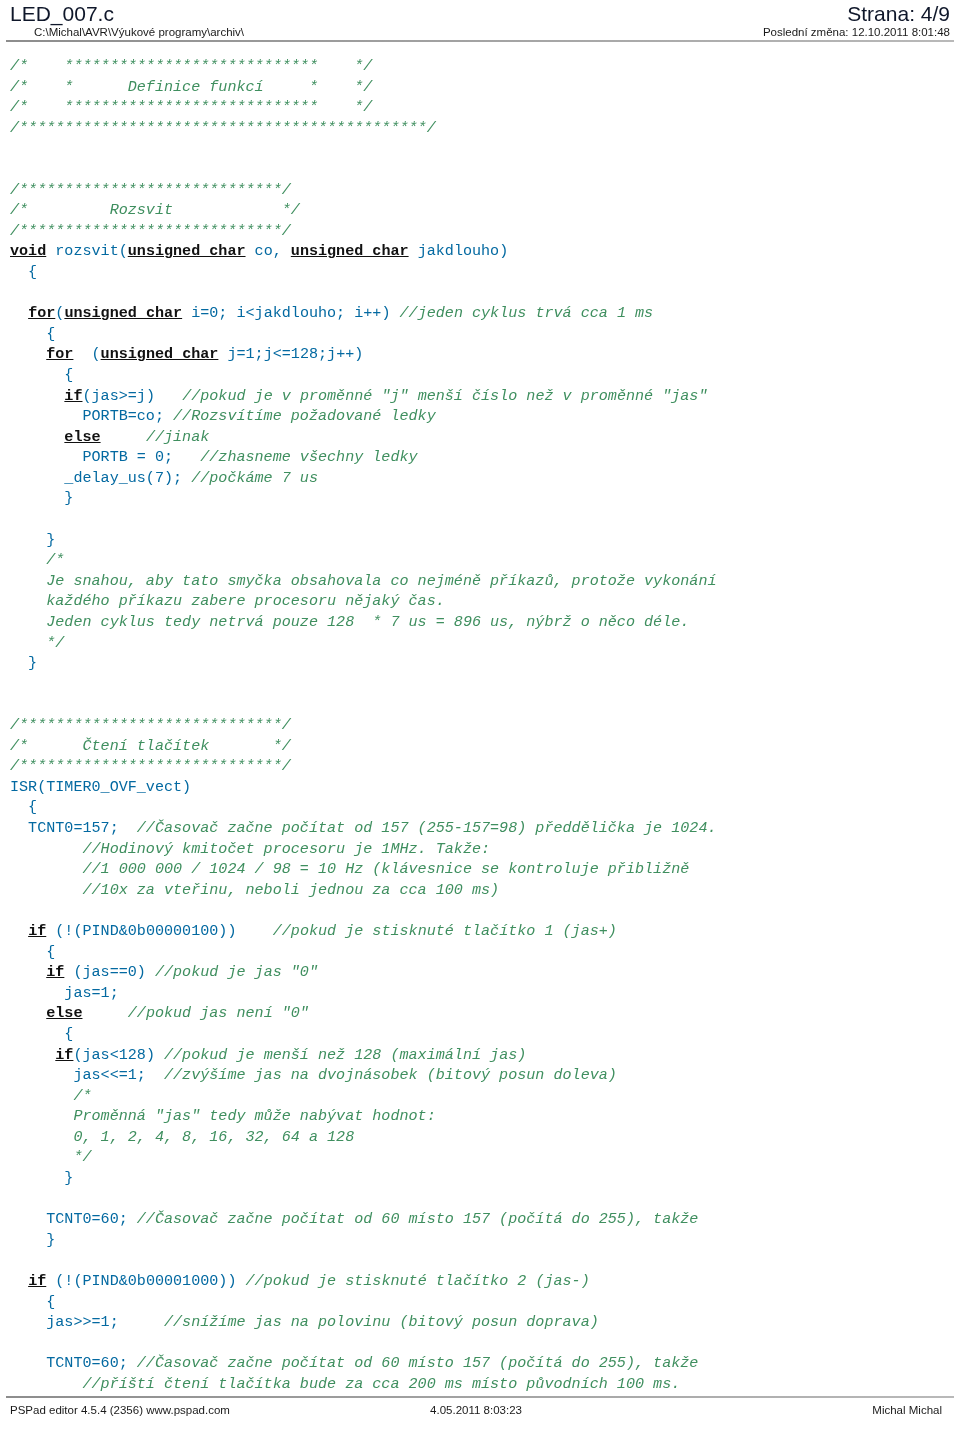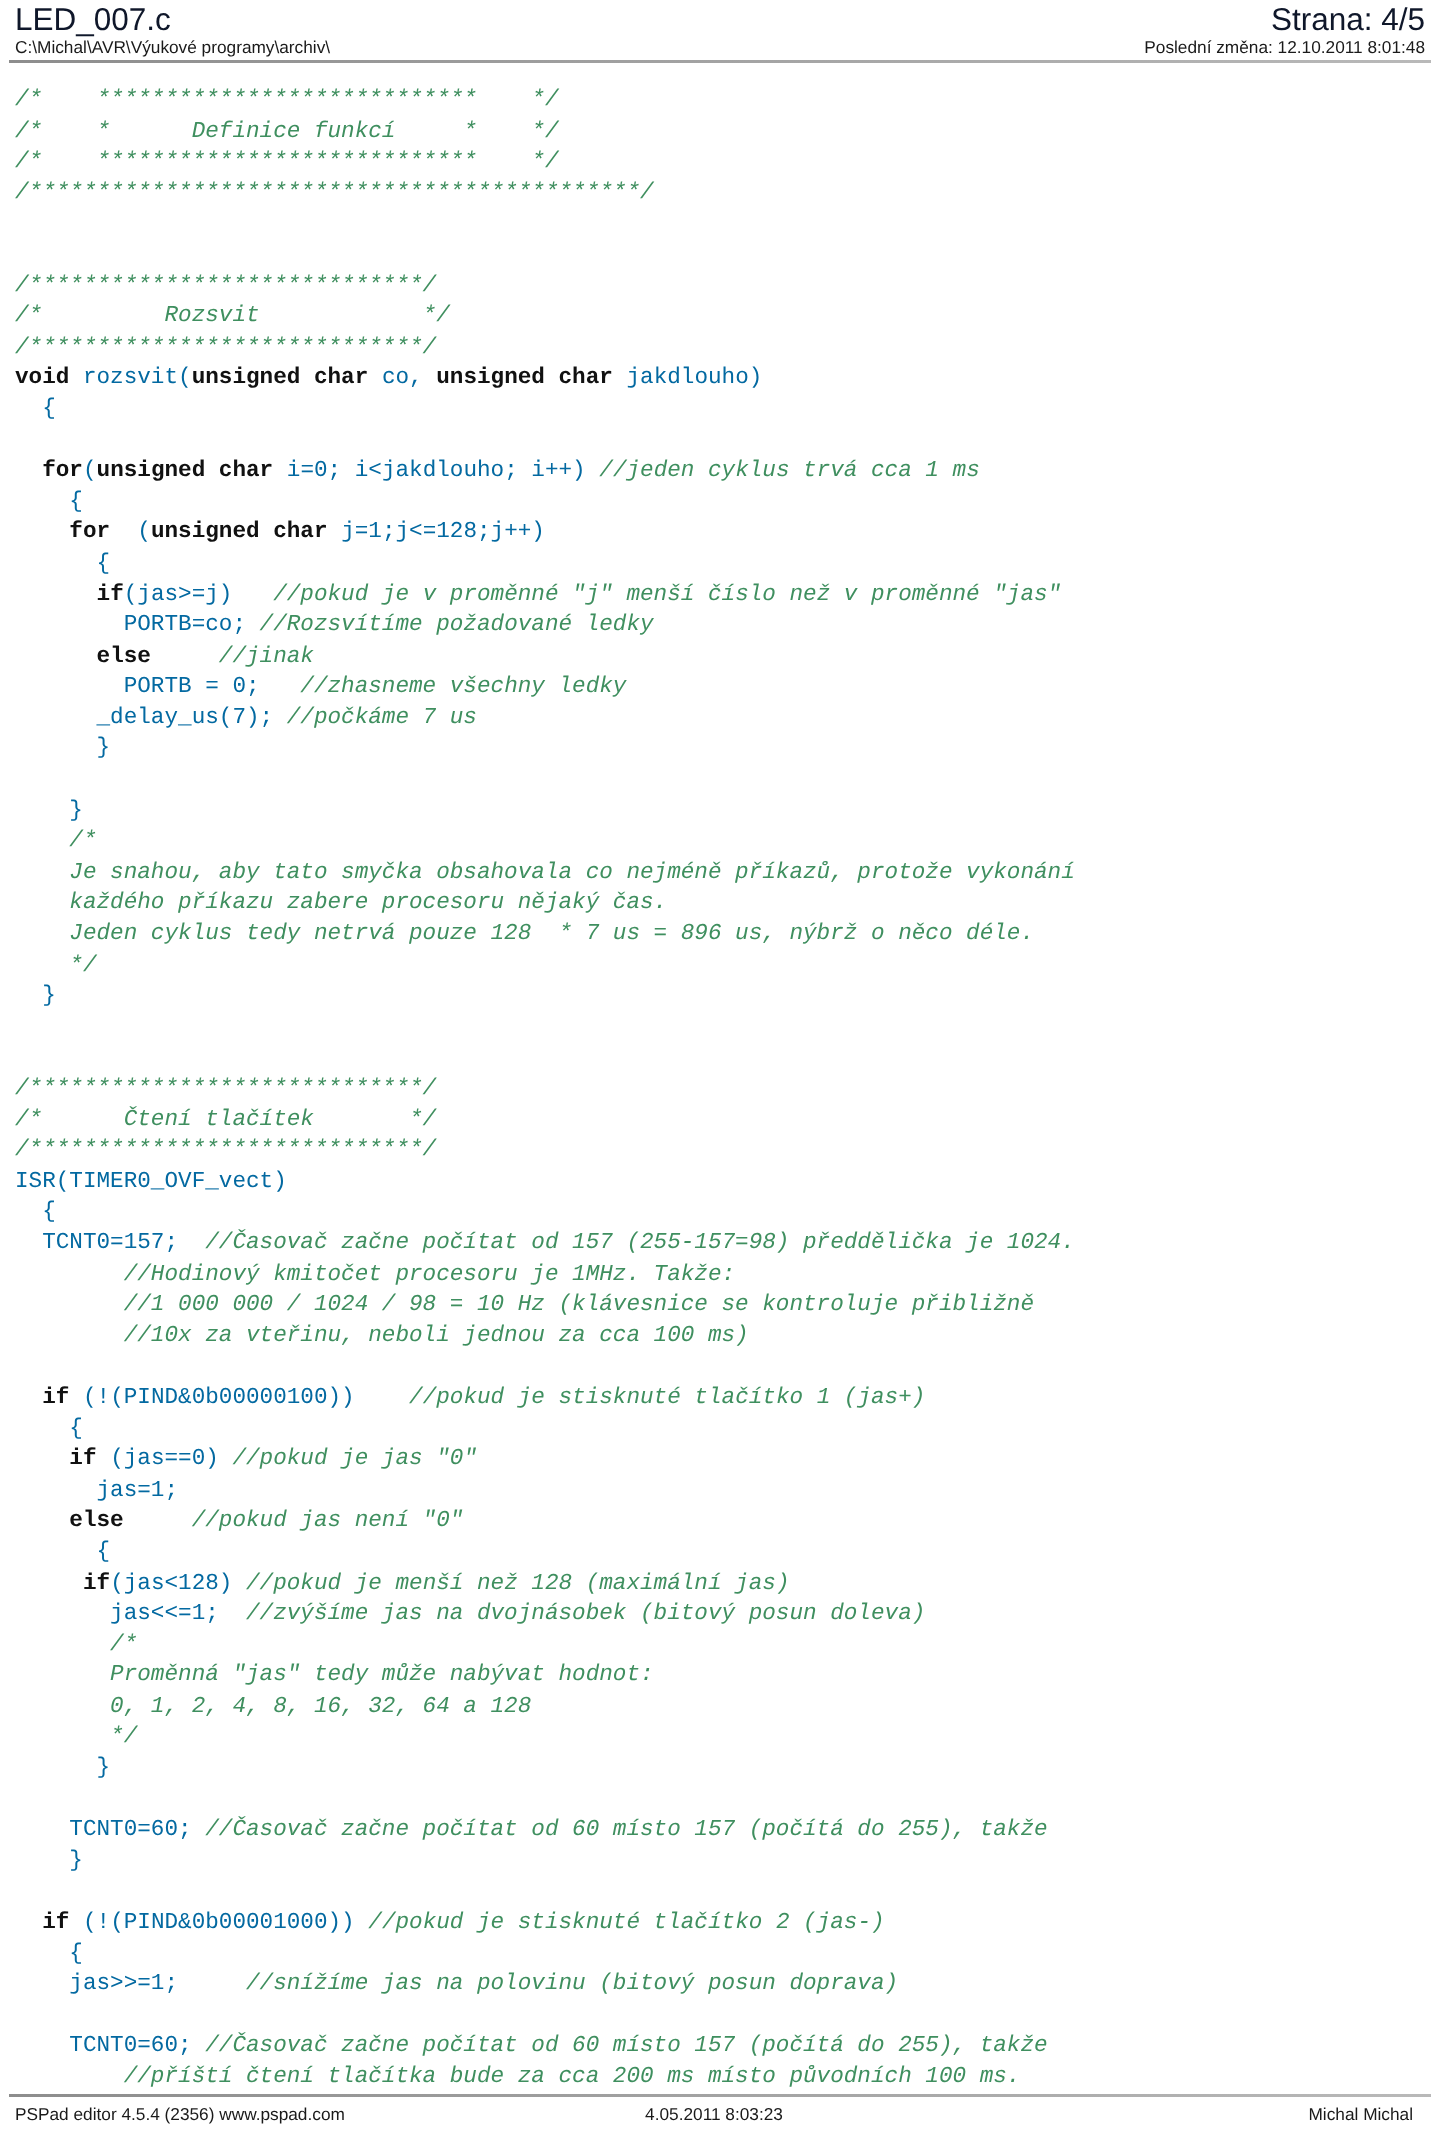--- a/index.html
+++ b/index.html
@@ -42,20 +42,21 @@
     line-height: 23px;
     color: #0f172a;
     white-space: nowrap;
   }
   .hdr-sub {
     font-family: "Liberation Sans", sans-serif;
     font-size: 11.5px;
     line-height: 14px;
     color: #1a1a1a;
     white-space: nowrap;
+    margin-left: 24px;
   }
   #header-rule {
     position: absolute;
     left: 6px;
     top: 40px;
     width: 948px;
     height: 2px;
     background: linear-gradient(to right, #8d8d8d, #b9b9b9);
   }
 
@@ -76,20 +77,21 @@
     white-space: pre;
   }
   .cmt {
     color: #3f8f5f;
     font-style: italic;
   }
   .kw {
     color: #111111;
     font-weight: bold;
     font-style: normal;
+    text-decoration: underline;
   }
   .pl {
     color: #0369a1;
     font-style: normal;
     font-weight: normal;
   }
 
   
   #footer-rule {
     position: absolute;
@@ -115,21 +117,21 @@
 </style>
 </head>
 <body>
 
 <div id="page-header">
   <div class="hdr-left">
     <div class="hdr-title">LED_007.c</div>
     <div class="hdr-sub">C:\Michal\AVR\Výukové programy\archiv\</div>
   </div>
   <div class="hdr-right">
-    <div class="hdr-title">Strana: 4/5</div>
+    <div class="hdr-title">Strana: 4/9</div>
     <div class="hdr-sub">Poslední změna: 12.10.2011 8:01:48</div>
   </div>
 </div>
 <div id="header-rule"></div>
 
 <div id="code-area"><div class="ln"><span class="cmt">/*    ****************************    */</span></div><div class="ln"><span class="cmt">/*    *      Definice funkcí     *    */</span></div><div class="ln"><span class="cmt">/*    ****************************    */</span></div><div class="ln"><span class="cmt">/*********************************************/</span></div><div class="ln"><span class="pl"></span></div><div class="ln"><span class="pl"></span></div><div class="ln"><span class="cmt">/*****************************/</span></div><div class="ln"><span class="cmt">/*         Rozsvit            */</span></div><div class="ln"><span class="cmt">/*****************************/</span></div><div class="ln"><span class="kw">void</span><span class="pl"> rozsvit(</span><span class="kw">unsigned char</span><span class="pl"> co, </span><span class="kw">unsigned char</span><span class="pl"> jakdlouho)</span></div><div class="ln"><span class="pl">  {</span></div><div class="ln"><span class="pl"></span></div><div class="ln"><span class="pl">  </span><span class="kw">for</span><span class="pl">(</span><span class="kw">unsigned char</span><span class="pl"> i=0; i&lt;jakdlouho; i++) </span><span class="cmt">//jeden cyklus trvá cca 1 ms</span></div><div class="ln"><span class="pl">    {</span></div><div class="ln"><span class="pl">    </span><span class="kw">for</span><span class="pl">  (</span><span class="kw">unsigned char</span><span class="pl"> j=1;j&lt;=128;j++)</span></div><div class="ln"><span class="pl">      {</span></div><div class="ln"><span class="pl">      </span><span class="kw">if</span><span class="pl">(jas&gt;=j)   </span><span class="cmt">//pokud je v proměnné "j" menší číslo než v proměnné "jas"</span></div><div class="ln"><span class="pl">        PORTB=co; </span><span class="cmt">//Rozsvítíme požadované ledky</span></div><div class="ln"><span class="pl">      </span><span class="kw">else</span><span class="pl">     </span><span class="cmt">//jinak</span></div><div class="ln"><span class="pl">        PORTB = 0;   </span><span class="cmt">//zhasneme všechny ledky</span></div><div class="ln"><span class="pl">      _delay_us(7); </span><span class="cmt">//počkáme 7 us</span></div><div class="ln"><span class="pl">      }</span></div><div class="ln"><span class="pl"></span></div><div class="ln"><span class="pl">    }</span></div><div class="ln"><span class="cmt">    /*</span></div><div class="ln"><span class="cmt">    Je snahou, aby tato smyčka obsahovala co nejméně příkazů, protože vykonání</span></div><div class="ln"><span class="cmt">    každého příkazu zabere procesoru nějaký čas.</span></div><div class="ln"><span class="cmt">    Jeden cyklus tedy netrvá pouze 128  * 7 us = 896 us, nýbrž o něco déle.</span></div><div class="ln"><span class="cmt">    */</span></div><div class="ln"><span class="pl">  }</span></div><div class="ln"><span class="pl"></span></div><div class="ln"><span class="pl"></span></div><div class="ln"><span class="cmt">/*****************************/</span></div><div class="ln"><span class="cmt">/*      Čtení tlačítek       */</span></div><div class="ln"><span class="cmt">/*****************************/</span></div><div class="ln"><span class="pl">ISR(TIMER0_OVF_vect)</span></div><div class="ln"><span class="pl">  {</span></div><div class="ln"><span class="pl">  TCNT0=157;  </span><span class="cmt">//Časovač začne počítat od 157 (255-157=98) předdělička je 1024.</span></div><div class="ln"><span class="cmt">        //Hodinový kmitočet procesoru je 1MHz. Takže:</span></div><div class="ln"><span class="cmt">        //1 000 000 / 1024 / 98 = 10 Hz (klávesnice se kontroluje přibližně</span></div><div class="ln"><span class="cmt">        //10x za vteřinu, neboli jednou za cca 100 ms)</span></div><div class="ln"><span class="pl"></span></div><div class="ln"><span class="pl">  </span><span class="kw">if</span><span class="pl"> (!(PIND&amp;0b00000100))    </span><span class="cmt">//pokud je stisknuté tlačítko 1 (jas+)</span></div><div class="ln"><span class="pl">    {</span></div><div class="ln"><span class="pl">    </span><span class="kw">if</span><span class="pl"> (jas==0) </span><span class="cmt">//pokud je jas "0"</span></div><div class="ln"><span class="pl">      jas=1;</span></div><div class="ln"><span class="pl">    </span><span class="kw">else</span><span class="pl">     </span><span class="cmt">//pokud jas není "0"</span></div><div class="ln"><span class="pl">      {</span></div><div class="ln"><span class="pl">     </span><span class="kw">if</span><span class="pl">(jas&lt;128) </span><span class="cmt">//pokud je menší než 128 (maximální jas)</span></div><div class="ln"><span class="pl">       jas&lt;&lt;=1;  </span><span class="cmt">//zvýšíme jas na dvojnásobek (bitový posun doleva)</span></div><div class="ln"><span class="cmt">       /*</span></div><div class="ln"><span class="cmt">       Proměnná "jas" tedy může nabývat hodnot:</span></div><div class="ln"><span class="cmt">       0, 1, 2, 4, 8, 16, 32, 64 a 128</span></div><div class="ln"><span class="cmt">       */</span></div><div class="ln"><span class="pl">      }</span></div><div class="ln"><span class="pl"></span></div><div class="ln"><span class="pl">    TCNT0=60; </span><span class="cmt">//Časovač začne počítat od 60 místo 157 (počítá do 255), takže</span></div><div class="ln"><span class="pl">    }</span></div><div class="ln"><span class="pl"></span></div><div class="ln"><span class="pl">  </span><span class="kw">if</span><span class="pl"> (!(PIND&amp;0b00001000)) </span><span class="cmt">//pokud je stisknuté tlačítko 2 (jas-)</span></div><div class="ln"><span class="pl">    {</span></div><div class="ln"><span class="pl">    jas&gt;&gt;=1;     </span><span class="cmt">//snížíme jas na polovinu (bitový posun doprava)</span></div><div class="ln"><span class="pl"></span></div><div class="ln"><span class="pl">    TCNT0=60; </span><span class="cmt">//Časovač začne počítat od 60 místo 157 (počítá do 255), takže</span></div><div class="ln"><span class="cmt">        //příští čtení tlačítka bude za cca 200 ms místo původních 100 ms.</span></div></div>
 
 <div id="footer-rule"></div>
 <div id="page-footer">
   <div class="ftr-left">PSPad editor 4.5.4 (2356)  www.pspad.com</div>

